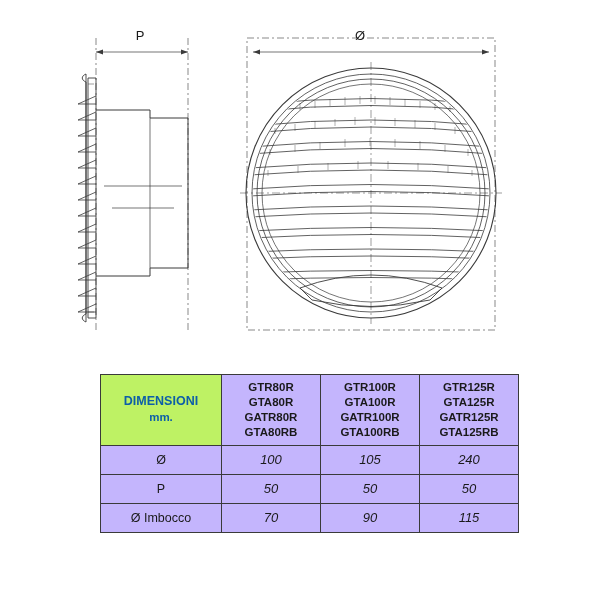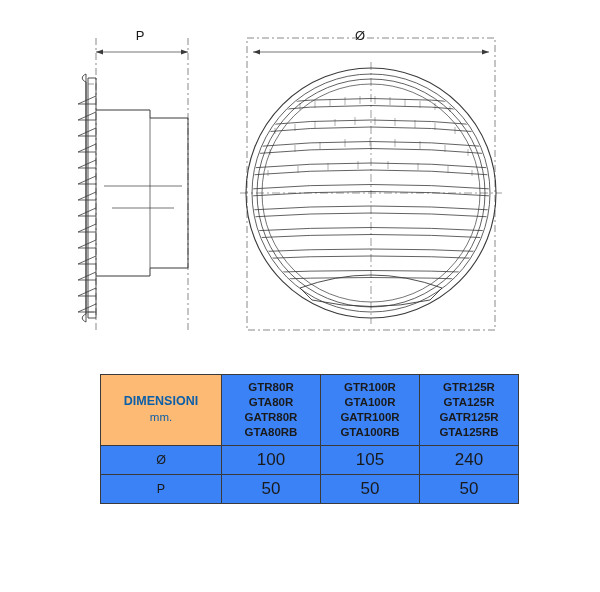--- a/index.html
+++ b/index.html
@@ -53,48 +53,49 @@
     width: 400px;
     table-layout: fixed;
   }
   table.dims th, table.dims td {
     border: 1px solid #3a3a3a;
     text-align: center;
     vertical-align: middle;
     font-size: 12px;
     color: #1a1a1a;
     padding: 2px 1px;
-    background: #3b82f6;
+    background: #c4b5fd;
   }
   table.dims th.head-label {
-    background: #fdba74;
+    background: #bef264;
     color: #0d5fa8;
     font-weight: bold;
     font-size: 12.5px;
     line-height: 1.25;
     width: 118px;
   }
   table.dims th.head-col {
     font-weight: bold;
     font-size: 11.5px;
     line-height: 1.3;
     width: 94px;
     padding: 5px 2px;
   }
   table.dims td.row-label {
     font-weight: normal;
     font-size: 12.5px;
     height: 24px;
   }
   table.dims td.val {
-    font-size: 17px;
+    font-size: 13px;
     height: 24px;
+    font-style: italic;
   }
   .mm {
-    font-weight: normal;
+    font-weight: bold;
     font-size: 11.5px;
   }
   .codes span { display: block; }
 </style>
 </head>
 <body>
 
 <div id="stage">
 
   <div id="drawing">
@@ -281,17 +282,23 @@
           <td class="val">100</td>
           <td class="val">105</td>
           <td class="val">240</td>
         </tr>
         <tr>
           <td class="row-label">P</td>
           <td class="val">50</td>
           <td class="val">50</td>
           <td class="val">50</td>
         </tr>
+        <tr>
+          <td class="row-label">Ø Imbocco</td>
+          <td class="val">70</td>
+          <td class="val">90</td>
+          <td class="val">115</td>
+        </tr>
       </tbody>
     </table>
   </div>
 
 </div>
 
 </body></html>

